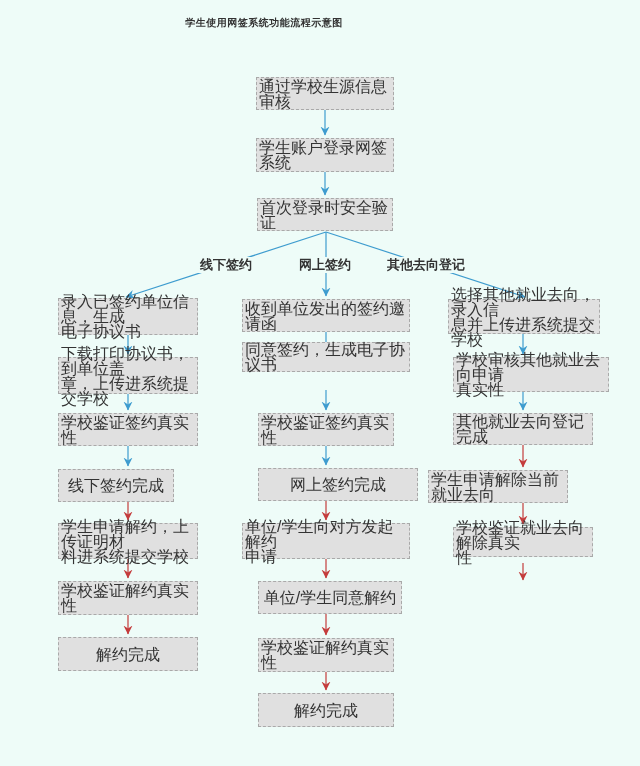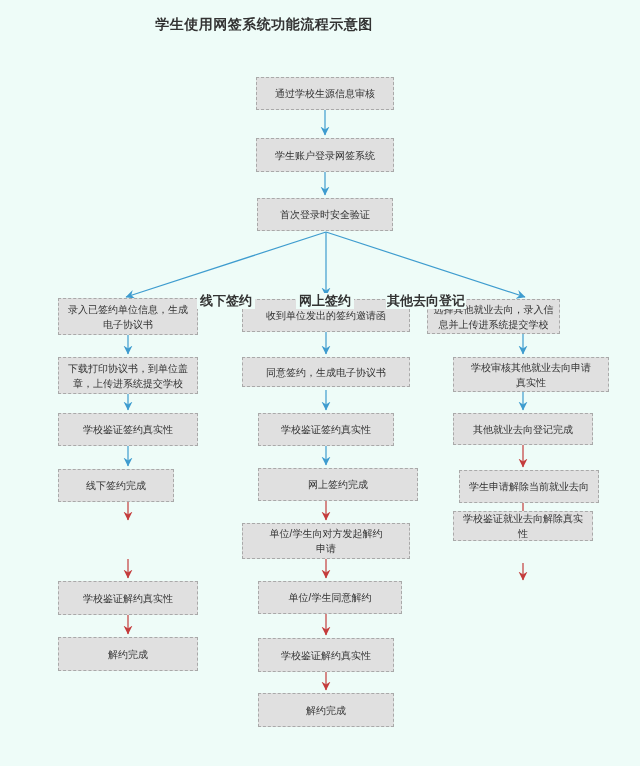--- a/index.html
+++ b/index.html
@@ -15,45 +15,44 @@
   body{
     background:var(--bg);
     font-family:"Liberation Sans","DejaVu Sans",sans-serif;
     color:var(--text);
     position:relative;
     overflow:hidden;
   }
   .stage{position:absolute;left:0;top:0;width:640px;height:766px;}
   .title{
     position:absolute;left:0;top:16px;width:528px;
-    text-align:center;font-size:14px;font-weight:bold;
+    text-align:center;font-size:10px;font-weight:bold;
     letter-spacing:0.5px;
   }
   svg.edges{position:absolute;left:0;top:0;z-index:1;}
   .edge{stroke-width:1.2px;fill:none;}
   .edge-blue{stroke:var(--blue);}
   .edge-red{stroke:var(--red);}
   .node{
     position:absolute;z-index:2;
     background:var(--node-fill);
     border:1px dashed var(--node-border);
     display:flex;align-items:center;justify-content:center;
-    text-align:center;
-    font-size:10px;line-height:15px;
+    text-align:left;
+    font-size:16px;line-height:15px;
     white-space:pre-line;
     padding:14px 2px;
   }
   .edge-label{
     position:absolute;z-index:3;
     background:var(--bg);
     text-align:center;
     font-size:13px;font-weight:bold;
     line-height:16px;
     padding:0 1px;
-    margin-top:36px;
   }
 </style>
 </head>
 <body>
 
 <div class="stage">
 
   <div class="title">学生使用网签系统功能流程示意图</div>
 
   <svg class="edges" width="640" height="766">
@@ -103,35 +102,37 @@
   <div class="edge-label" style="left:197px;top:257px;width:58px">线下签约</div>
   <div class="edge-label" style="left:296px;top:257px;width:58px">网上签约</div>
   <div class="edge-label" style="left:386px;top:257px;width:80px">其他去向登记</div>
 
   <div class="node" style="left:58px;top:298px;width:140px;height:37px">录入已签约单位信息，生成
 电子协议书</div>
   <div class="node" style="left:58px;top:357px;width:140px;height:37px">下载打印协议书，到单位盖
 章，上传进系统提交学校</div>
   <div class="node" style="left:58px;top:413px;width:140px;height:33px">学校鉴证签约真实性</div>
   <div class="node" style="left:58px;top:469px;width:116px;height:33px">线下签约完成</div>
+  <div class="node" style="left:58px;top:523px;width:140px;height:36px">学生申请解约，上传证明材
+料进系统提交学校</div>
   <div class="node" style="left:58px;top:581px;width:140px;height:34px">学校鉴证解约真实性</div>
   <div class="node" style="left:58px;top:637px;width:140px;height:34px">解约完成</div>
 
   <div class="node" style="left:242px;top:299px;width:168px;height:33px">收到单位发出的签约邀请函</div>
-  <div class="node" style="left:242px;top:357px;width:168px;height:26px">同意签约，生成电子协议书</div>
+  <div class="node" style="left:242px;top:342px;width:168px;height:26px">同意签约，生成电子协议书</div>
   <div class="node" style="left:258px;top:413px;width:136px;height:33px">学校鉴证签约真实性</div>
   <div class="node" style="left:258px;top:468px;width:160px;height:33px">网上签约完成</div>
   <div class="node" style="left:242px;top:523px;width:168px;height:36px">单位/学生向对方发起解约
 申请</div>
   <div class="node" style="left:258px;top:581px;width:144px;height:33px">单位/学生同意解约</div>
   <div class="node" style="left:258px;top:638px;width:136px;height:34px">学校鉴证解约真实性</div>
   <div class="node" style="left:258px;top:693px;width:136px;height:34px">解约完成</div>
 
-  <div class="node" style="left:427px;top:299px;width:133px;height:35px">选择其他就业去向，录入信
+  <div class="node" style="left:448px;top:299px;width:152px;height:35px">选择其他就业去向，录入信
 息并上传进系统提交学校</div>
   <div class="node" style="left:453px;top:357px;width:156px;height:35px">学校审核其他就业去向申请
 真实性</div>
   <div class="node" style="left:453px;top:413px;width:140px;height:32px">其他就业去向登记完成</div>
-  <div class="node" style="left:459px;top:470px;width:140px;height:33px">学生申请解除当前就业去向</div>
-  <div class="node" style="left:453px;top:511px;width:140px;height:24px">学校鉴证就业去向解除真实
+  <div class="node" style="left:428px;top:470px;width:140px;height:33px">学生申请解除当前就业去向</div>
+  <div class="node" style="left:453px;top:527px;width:140px;height:24px">学校鉴证就业去向解除真实
 性</div>
 
 </div>
 
 </body></html>

